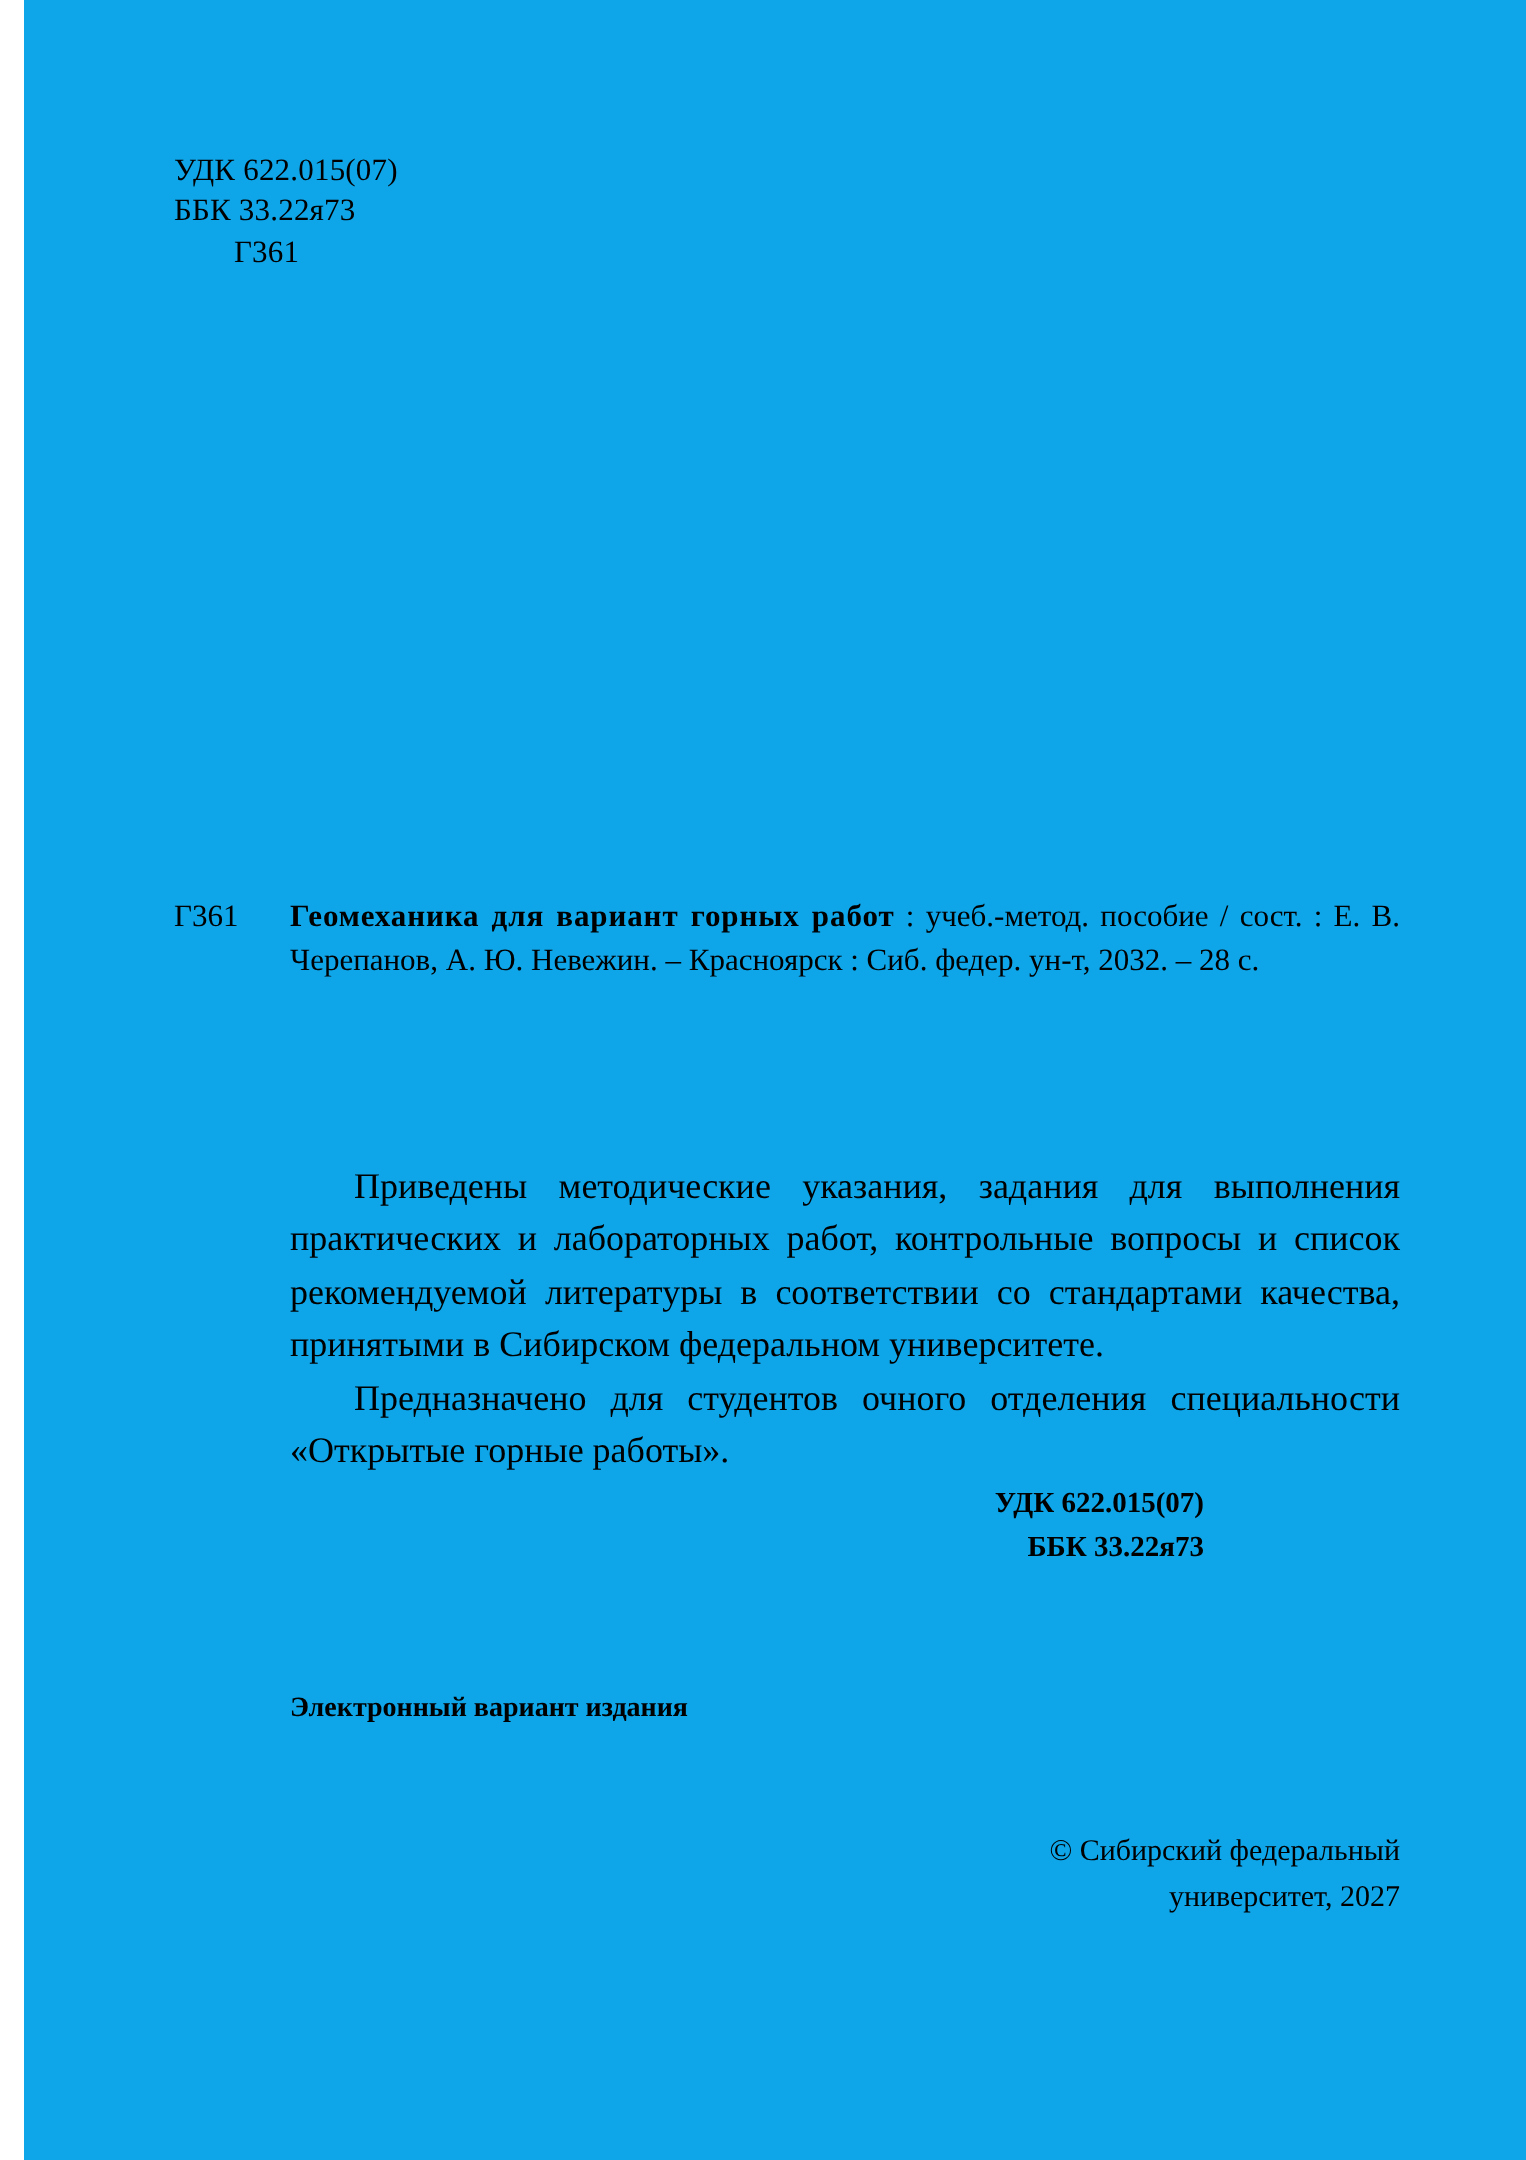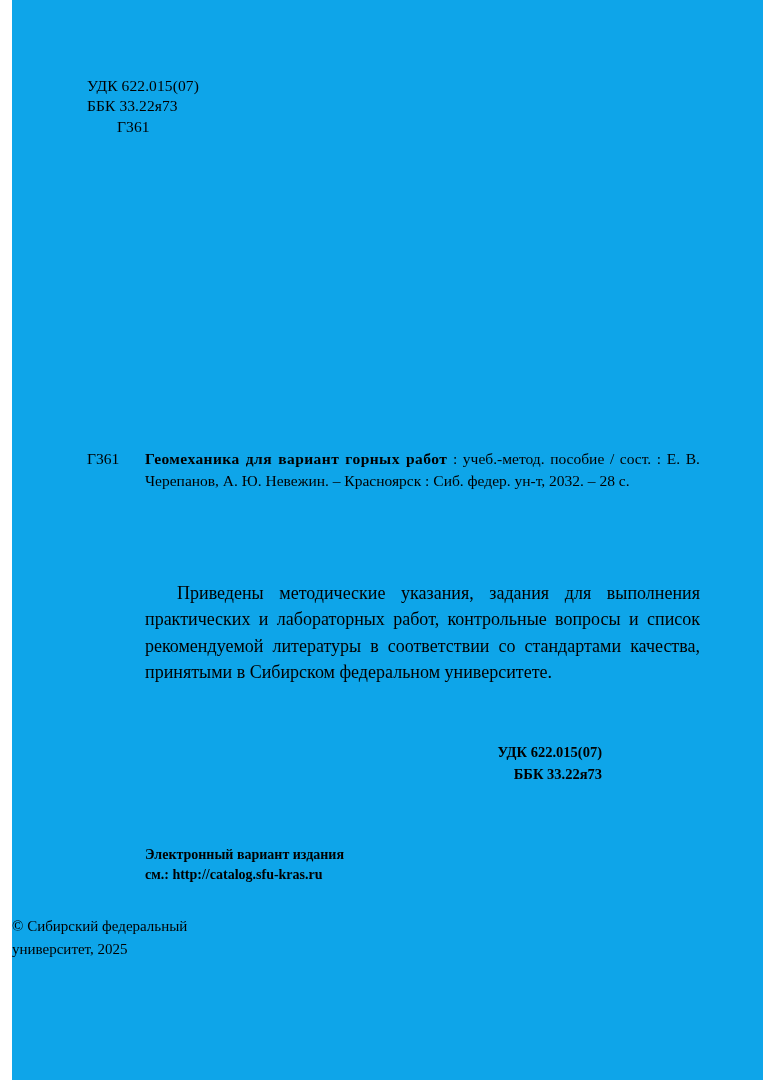--- a/index.html
+++ b/index.html
@@ -105,20 +105,21 @@
     font-weight: bold;
     line-height: 1.45;
   }
 
   
   .copyright {
     position: absolute;
     left: 0;
     top: 915px;
     width: 688px;
+    text-align: right;
     font-size: 15px;
     line-height: 1.5;
   }
 </style>
 </head>
 <body>
 
 <div class="page">
 
   <div class="udk-block">
@@ -127,30 +128,30 @@
     <div class="line-indent">Г361</div>
   </div>
 
   <div class="record">
     <div class="record-code">Г361</div>
     <div class="record-text"><b>Геомеханика для вариант горных работ</b><span> : учеб.-метод. пособие / сост. : Е. В. Черепанов, А. Ю. Невежин. – Красноярск : Сиб. федер. ун-т, 2032. – 28 с.</span></div>
   </div>
 
   <div class="annotation">
     <p>Приведены методические указания, задания для выполнения практических и лабораторных работ, контрольные вопросы и список рекомендуемой литературы в соответствии со стандартами качества, принятыми в Сибирском федеральном университете.</p>
+    <p>Предназначено для студентов очного отделения специальности «Открытые горные работы».</p>
   </div>
 
   <div class="udk-repeat">
     <div>УДК 622.015(07)</div>
     <div>ББК 33.22я73</div>
   </div>
 
   <div class="e-note">
     <div>Электронный вариант издания</div>
-    <div>см.: http://catalog.sfu-kras.ru</div>
   </div>
 
   <div class="copyright">
     <div>© Сибирский федеральный</div>
-    <div>университет, 2025</div>
+    <div>университет, 2027</div>
   </div>
 
 </div>
 
 </body></html>

